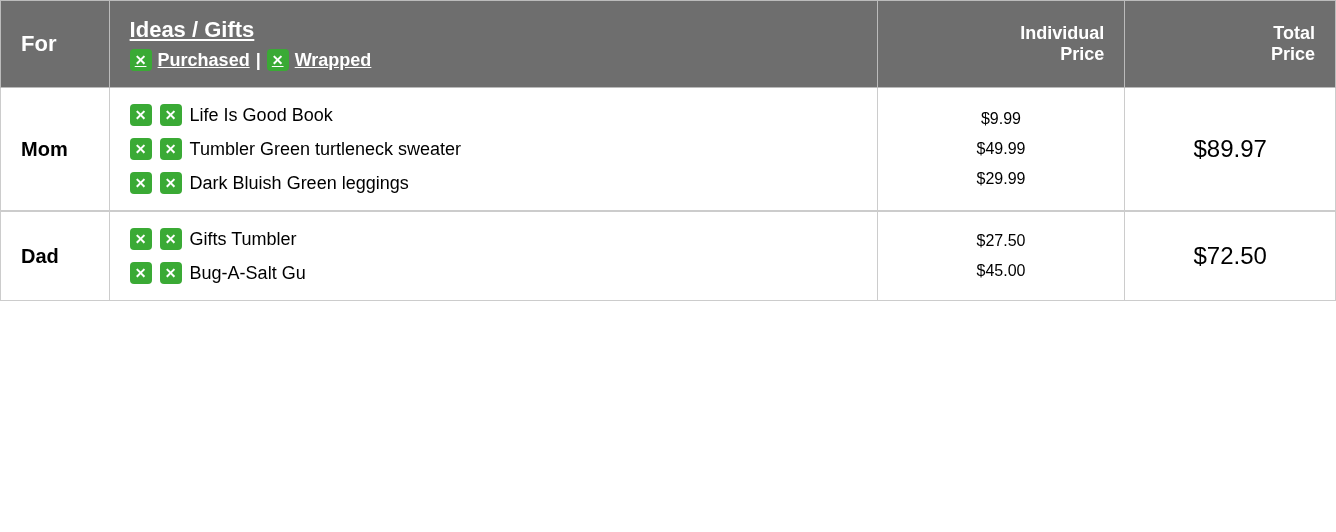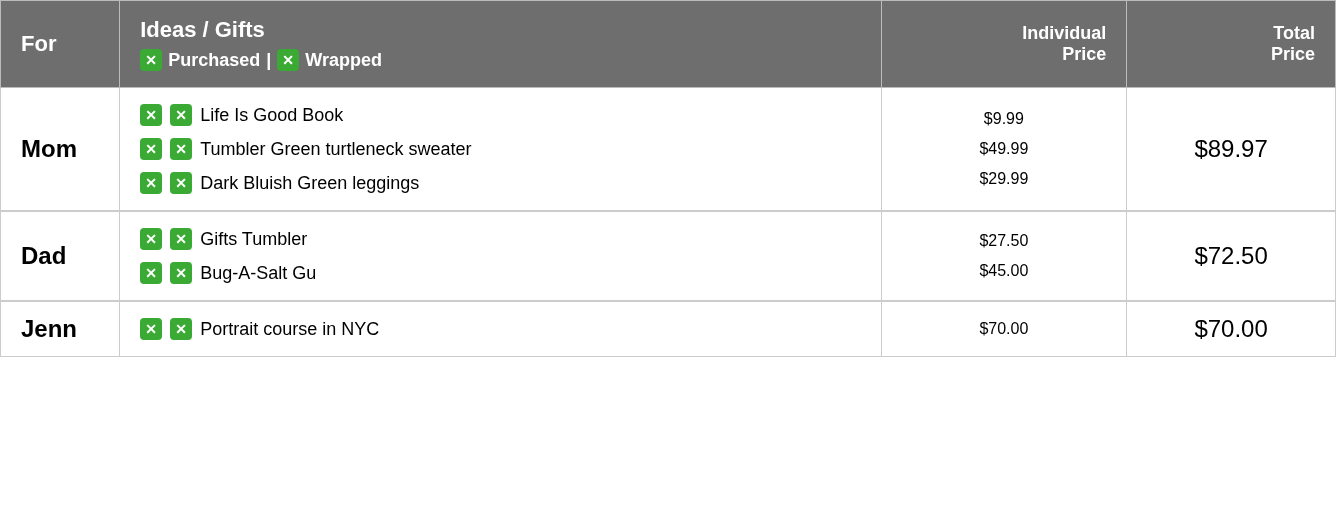--- a/index.html
+++ b/index.html
@@ -83,21 +83,21 @@
     }
 
     tbody td {
       padding: 10px 20px;
       vertical-align: middle;
       border: 1px solid #ccc;
     }
 
     .col-for {
       font-weight: bold;
-      font-size: 24px;
+      font-size: 20px;
       white-space: nowrap;
       vertical-align: middle;
     }
 
     .col-gifts {
       vertical-align: middle;
     }
 
     .col-price {
       text-align: center;
@@ -124,20 +124,21 @@
       flex-direction: column;
     }
 
     .price-row {
       padding: 6px 0;
       text-align: center;
     }
 
     .header-gifts-col {
       min-width: 620px;
+      text-decoration: underline;
     }
 
     .header-price-col {
       min-width: 200px;
       text-align: center;
     }
 
     .header-total-col {
       min-width: 170px;
       text-align: center;
@@ -217,31 +218,15 @@
             </div>
           </td>
           <td class="col-price">
             <div class="price-rows">
               <div class="price-row">$27.50</div>
               <div class="price-row">$45.00</div>
             </div>
           </td>
           <td class="col-total">$72.50</td>
         </tr>
-        <tr>
-          <td class="col-for" style="vertical-align: middle;">Jenn</td>
-          <td class="col-gifts">
-            <div class="gift-row">
-              <span class="green-x">✕</span>
-              <span class="green-x">✕</span>
-              <span>Portrait course in NYC</span>
-            </div>
-          </td>
-          <td class="col-price">
-            <div class="price-rows">
-              <div class="price-row">$70.00</div>
-            </div>
-          </td>
-          <td class="col-total">$70.00</td>
-        </tr>
       </tbody>
   </table>
 </div>
 
 </body></html>

